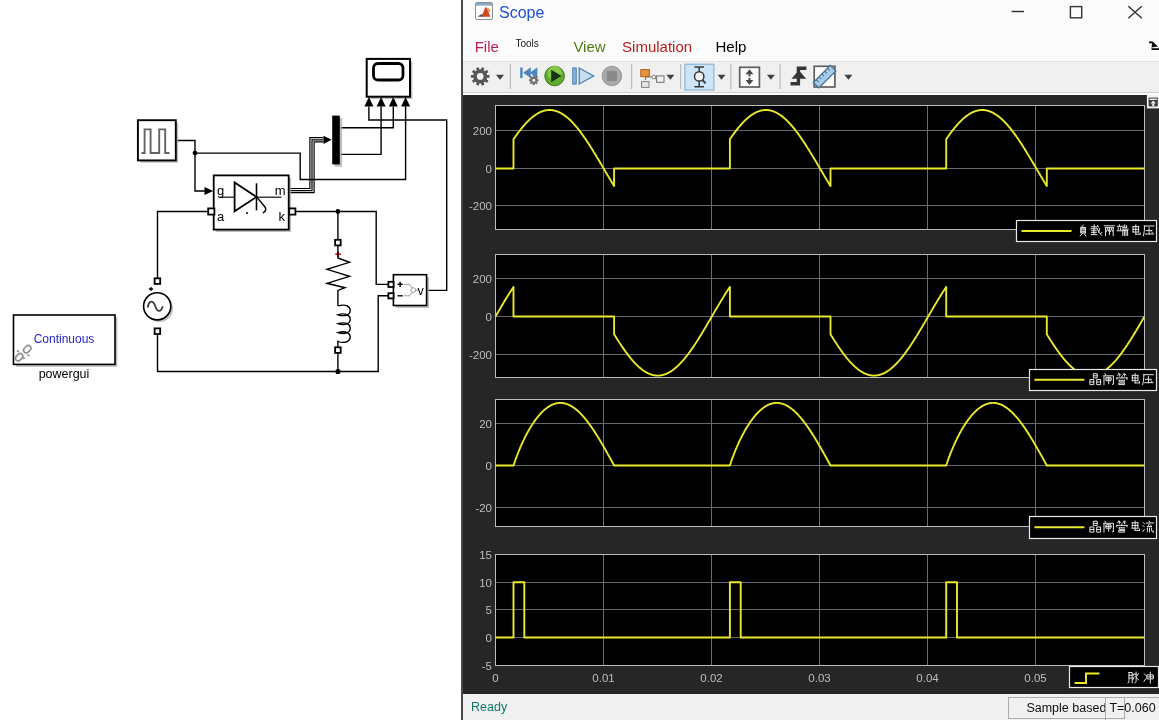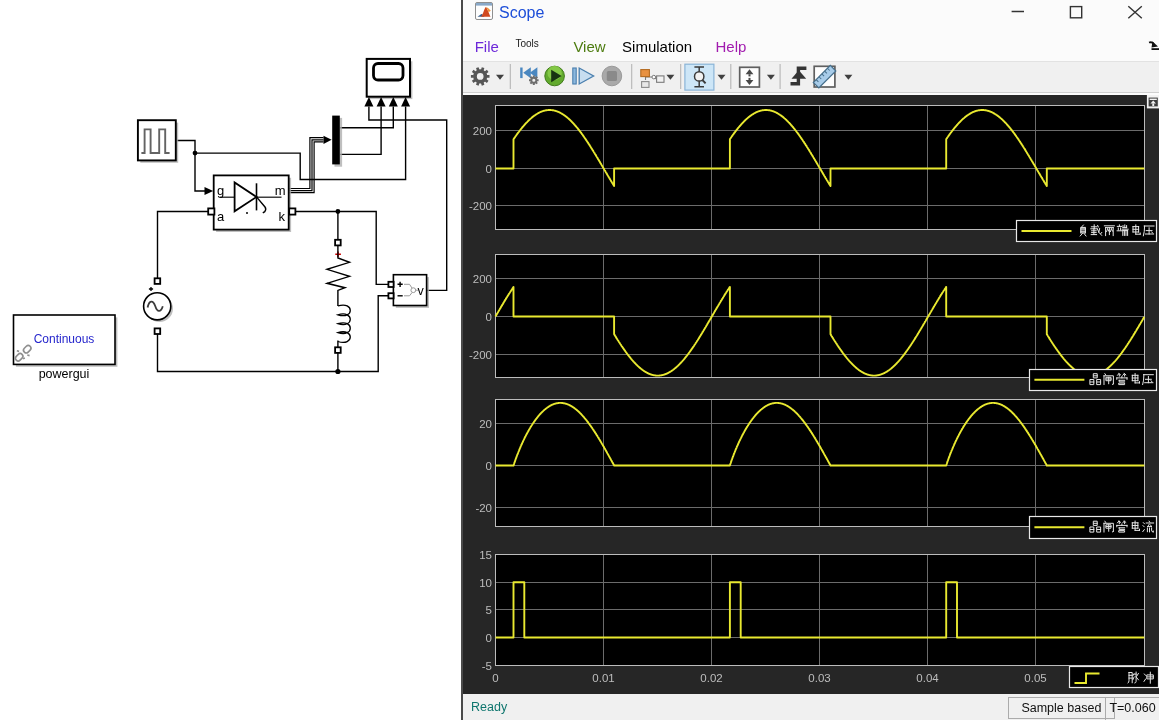--- a/index.html
+++ b/index.html
@@ -91,25 +91,25 @@
 <path d="M10.8,5 C12,6 12.8,8.2 13.6,10.3 L15.8,8.8 C14.2,7 12.5,5.2 10.8,5 Z" fill="#ef9337"></path>
 </svg>
 <div class="abs" style="left:499px;top:3.5px;font-size:16px;color:#1d4ed8">Scope</div>
 
 <svg class="abs" style="left:1005px;top:0" width="154" height="24" viewBox="0 0 154 24">
 <path d="M6.6,11.5 H19" stroke="#333" stroke-width="1.5"></path>
 <rect x="65.4" y="6.6" width="11.3" height="11.2" fill="none" stroke="#333" stroke-width="1.4"></rect>
 <path d="M123.3,6.2 L136.8,18.3 M136.8,6.2 L123.3,18.3" stroke="#333" stroke-width="1.4"></path>
 </svg>
 
-<div class="abs" style="left:474.7px;top:38px;font-size:15px;color:#6d28d9">File</div>
+<div class="abs" style="left:474.7px;top:38px;font-size:15px;color:#be185d">File</div>
 <div class="abs" style="left:515.5px;top:38px;font-size:10px;color:#1a1a1a">Tools</div>
 <div class="abs" style="left:573.4px;top:38px;font-size:15px;color:#4d7c0f">View</div>
-<div class="abs" style="left:622.1px;top:38px;font-size:15px;color:#000000">Simulation</div>
-<div class="abs" style="left:715.5px;top:38px;font-size:15px;color:#a21caf">Help</div>
+<div class="abs" style="left:622.1px;top:38px;font-size:15px;color:#b91c1c">Simulation</div>
+<div class="abs" style="left:715.5px;top:38px;font-size:15px;color:#000000">Help</div>
 <svg class="abs" style="left:1148px;top:40px" width="11" height="12" viewBox="0 0 11 12">
 <path d="M1,2.5 Q4,1.5 6,4" stroke="#111" stroke-width="1.8" fill="none"></path>
 <polygon points="4.5,1.5 10,6.5 3.5,7.5" fill="#111"></polygon>
 <rect x="3.5" y="8.2" width="7.5" height="1.8" fill="#111"></rect>
 </svg>
 
 <div class="abs" style="left:463px;top:61px;width:696px;height:31.5px;background:#f0f0f0;border-top:1px solid #e2e2e2;border-bottom:1px solid #cfcfcf"></div>
 <div class="abs" style="left:463px;top:92.5px;width:696px;height:2.5px;background:#fcfcfc"></div>
 <svg width="696" height="32" viewBox="463 61 696 32" style="position:absolute;left:463px;top:61px">
 <circle cx="480.2" cy="76.4" r="5.2" fill="none" stroke="#565656" stroke-width="3.7"></circle>
@@ -275,13 +275,13 @@
 <g transform="translate(1127.5,671.8) scale(1.0)" stroke="#e6e6e6">
       <use href="#g_mai"></use>
     </g>
 <g transform="translate(1142.8,671.8) scale(1.0)" stroke="#e6e6e6">
       <use href="#g_chong"></use>
     </g>
 </svg>
 
 <div class="abs" style="left:463px;top:694px;width:696px;height:26px;background:#f0f0f0"></div>
 <div class="abs" style="left:471px;top:700px;font-size:12.5px;color:#0f766e">Ready</div>
-<div class="abs" style="left:1007.9px;top:697px;width:107px;height:21.8px;border:1.2px solid #ababab;font-size:12.5px;color:#111;text-align:center;line-height:20px">Sample based</div>
+<div class="abs" style="left:1007.9px;top:697px;width:117px;height:21.8px;border:1.2px solid #ababab;font-size:12.5px;color:#111;text-align:center;line-height:20px">Sample based</div>
 <div class="abs" style="left:1104.5px;top:697px;width:56px;height:38px;border:1.2px solid #ababab;font-size:12.5px;color:#111;text-align:center;line-height:20px">T=0.060</div>
 </body></html>

